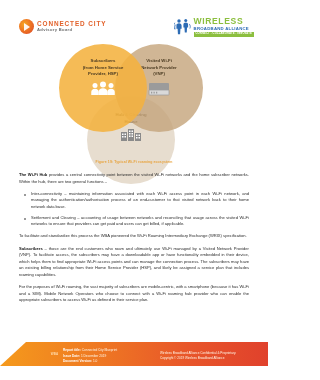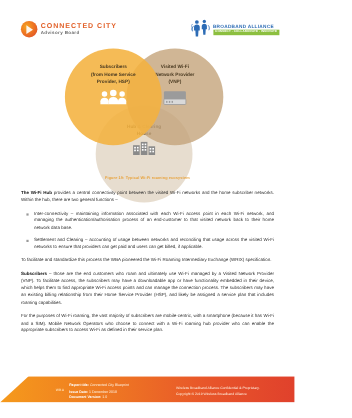--- a/index.html
+++ b/index.html
@@ -133,20 +133,21 @@
           <circle cx="23.5" cy="5" r="3"></circle>
           <path d="M23.5 9.2c-2.9 0-4.7 1.8-4.7 4.3v5.6h2.1l.7 10h3.9l.6-10h2.1v-5.6c0-2.5-1.8-4.3-4.7-4.3z"></path>
         </g>
         <g fill="none" stroke="#2d6cb5" stroke-width="1.5" stroke-linecap="round">
           <path d="M3.5 13.5C1.5 15.5 1 18.5 2 21"></path>
           <path d="M1.2 10.2C-1.2 13.6-1 18.8 1.5 22.4"></path>
           <path d="M31 12.5c1.8 2.2 2.2 5.2 1 7.8"></path>
         </g>
       </svg>
       <div class="wba-txt">
+        <span class="wba-t1">WIRELESS</span>
         <span class="wba-t2">BROADBAND ALLIANCE</span>
         <span class="wba-t3">CONNECT . COLLABORATE . INNOVATE</span>
       </div>
     </div>
   </div>
 
   <div class="figure">
     <div class="venn">
 
       <div class="circ c-hub">

